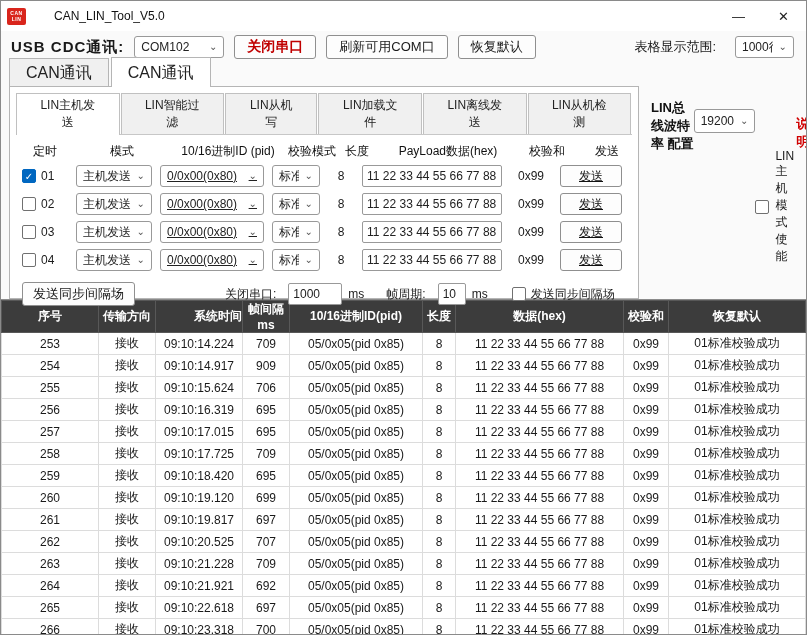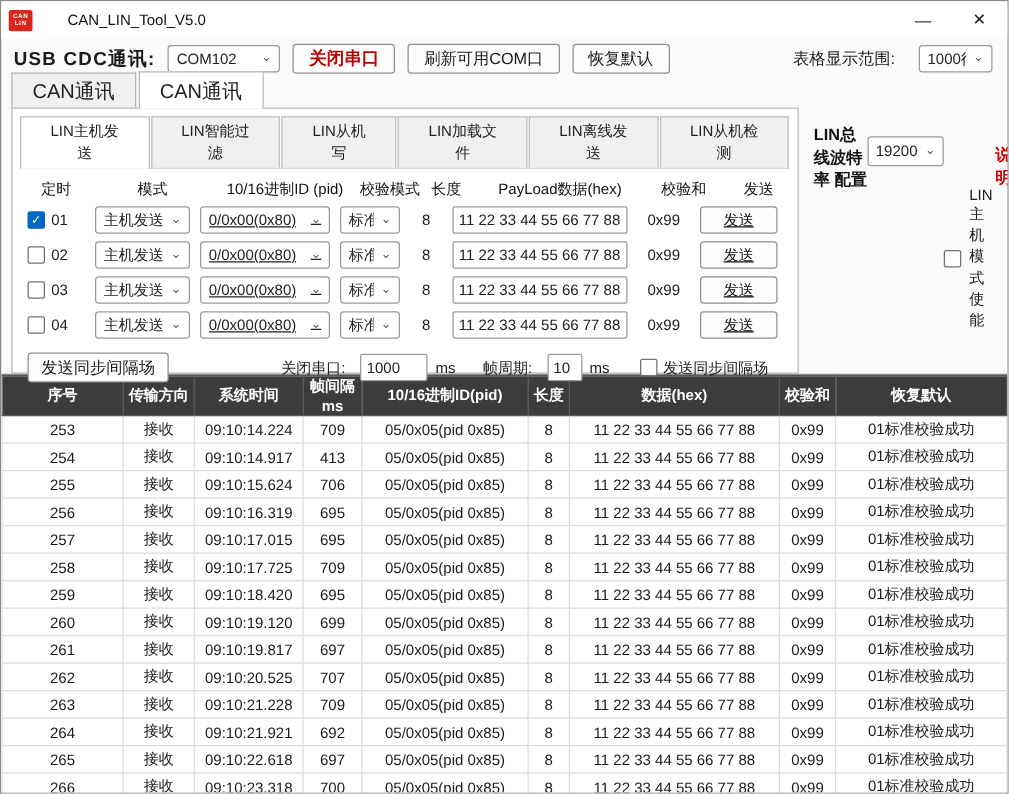--- a/index.html
+++ b/index.html
@@ -89,21 +89,21 @@
   .rp-buttons .btn { padding:0 10px; height:25px; }
 
   
   .log-wrap { flex:1; border-top:1px solid #8a8a8a; background:#fff; overflow:hidden; }
   table.log { width:100%; border-collapse:collapse; table-layout:fixed; }
   table.log th { background:#3c3c3c; color:#fff; font-size:12px; font-weight:bold; height:25px;
                  border:1px solid #585858; text-align:center; }
   table.log td { font-size:12px; height:22px; border:1px solid #dcdcdc; text-align:center;
                  white-space:nowrap; overflow:hidden; color:#1a1a1a; background:#fff; }
   table.log th:nth-child(1){width:97px;}  table.log th:nth-child(2){width:57px;}
-  table.log th:nth-child(3){width:87px;}  table.log th:nth-child(4){width:47px;}
+  table.log th:nth-child(3){width:87px;text-align:right;}  table.log th:nth-child(4){width:47px;}
   table.log th:nth-child(5){width:133px;} table.log th:nth-child(6){width:33px;}
   table.log th:nth-child(7){width:168px;} table.log th:nth-child(8){width:45px;}
   td.c-dir { color:#00a000; }
   td.c-result { color:#0033cc; }
 </style>
 </head>
 <body>
 
 <div class="window">
 
@@ -314,21 +314,21 @@
             <td class="c-id">05/0x05(pid 0x85)</td>
             <td class="c-len">8</td>
             <td class="c-data">11 22 33 44 55 66 77 88</td>
             <td class="c-sum">0x99</td>
             <td class="c-result">01标准校验成功</td>
           </tr>
           <tr>
             <td class="c-num">254</td>
             <td class="c-dir">接收</td>
             <td class="c-time">09:10:14.917</td>
-            <td class="c-gap">413</td>
+            <td class="c-gap">909</td>
             <td class="c-id">05/0x05(pid 0x85)</td>
             <td class="c-len">8</td>
             <td class="c-data">11 22 33 44 55 66 77 88</td>
             <td class="c-sum">0x99</td>
             <td class="c-result">01标准校验成功</td>
           </tr>
           <tr>
             <td class="c-num">255</td>
             <td class="c-dir">接收</td>
             <td class="c-time">09:10:15.624</td>

